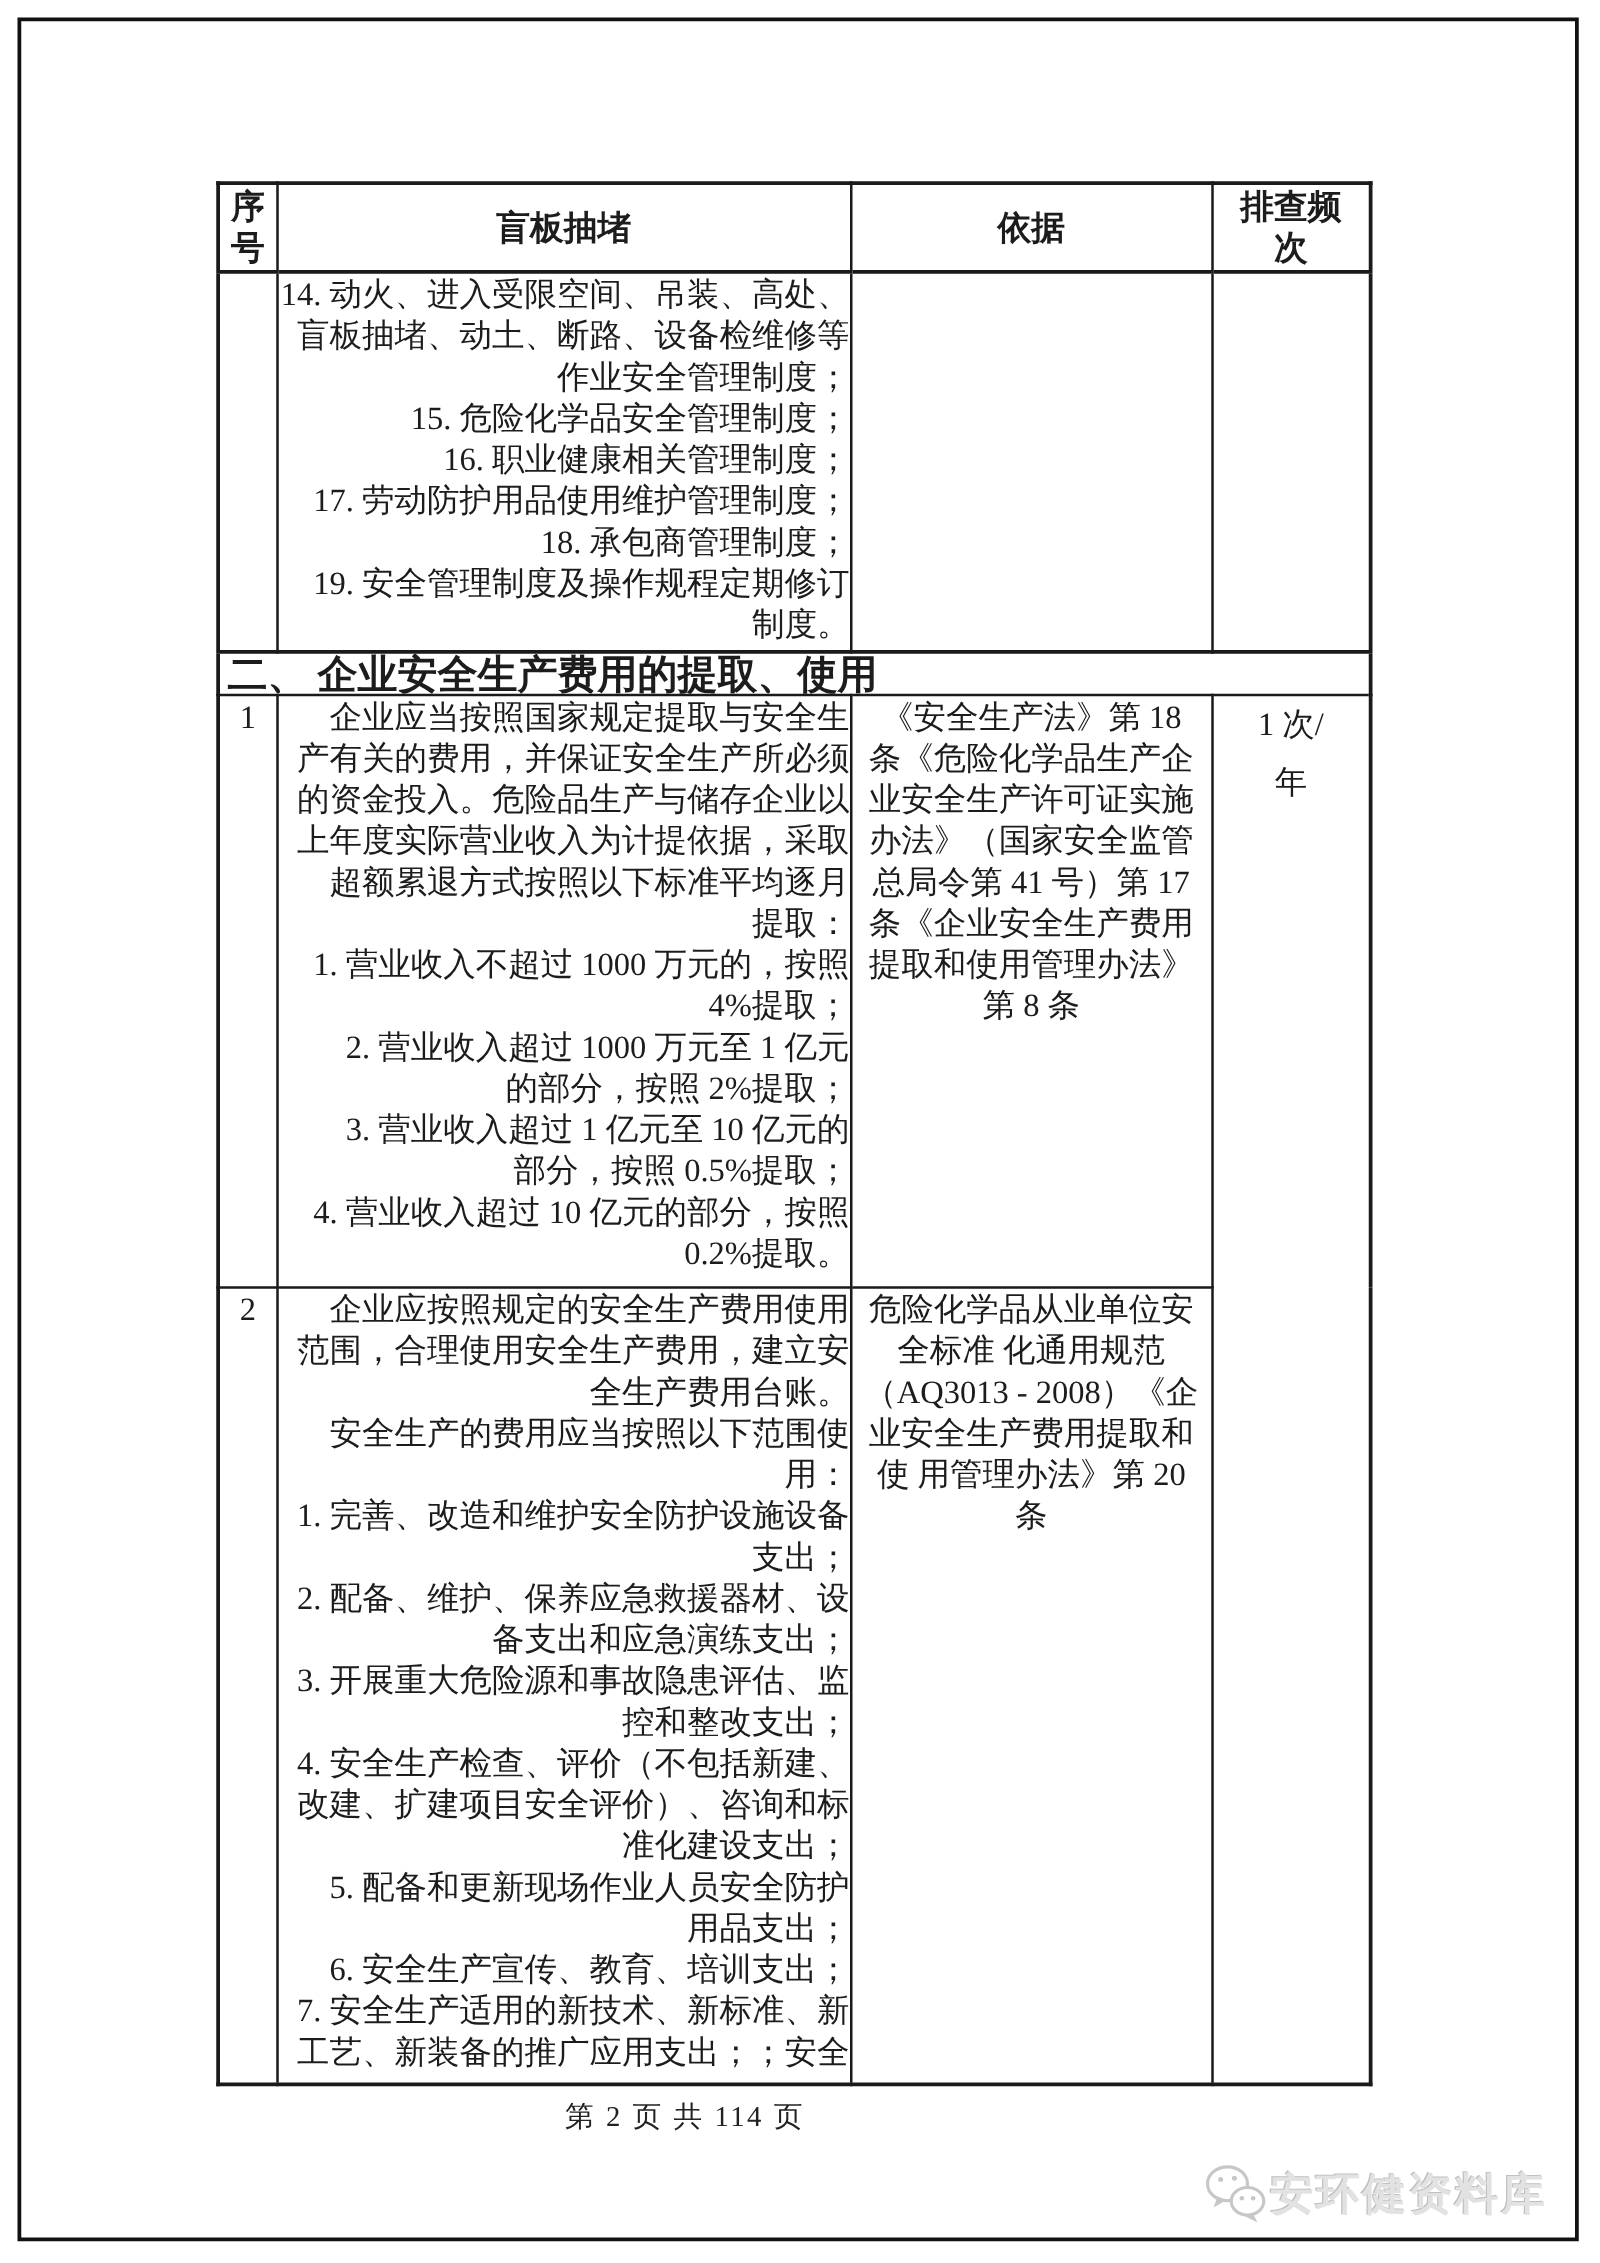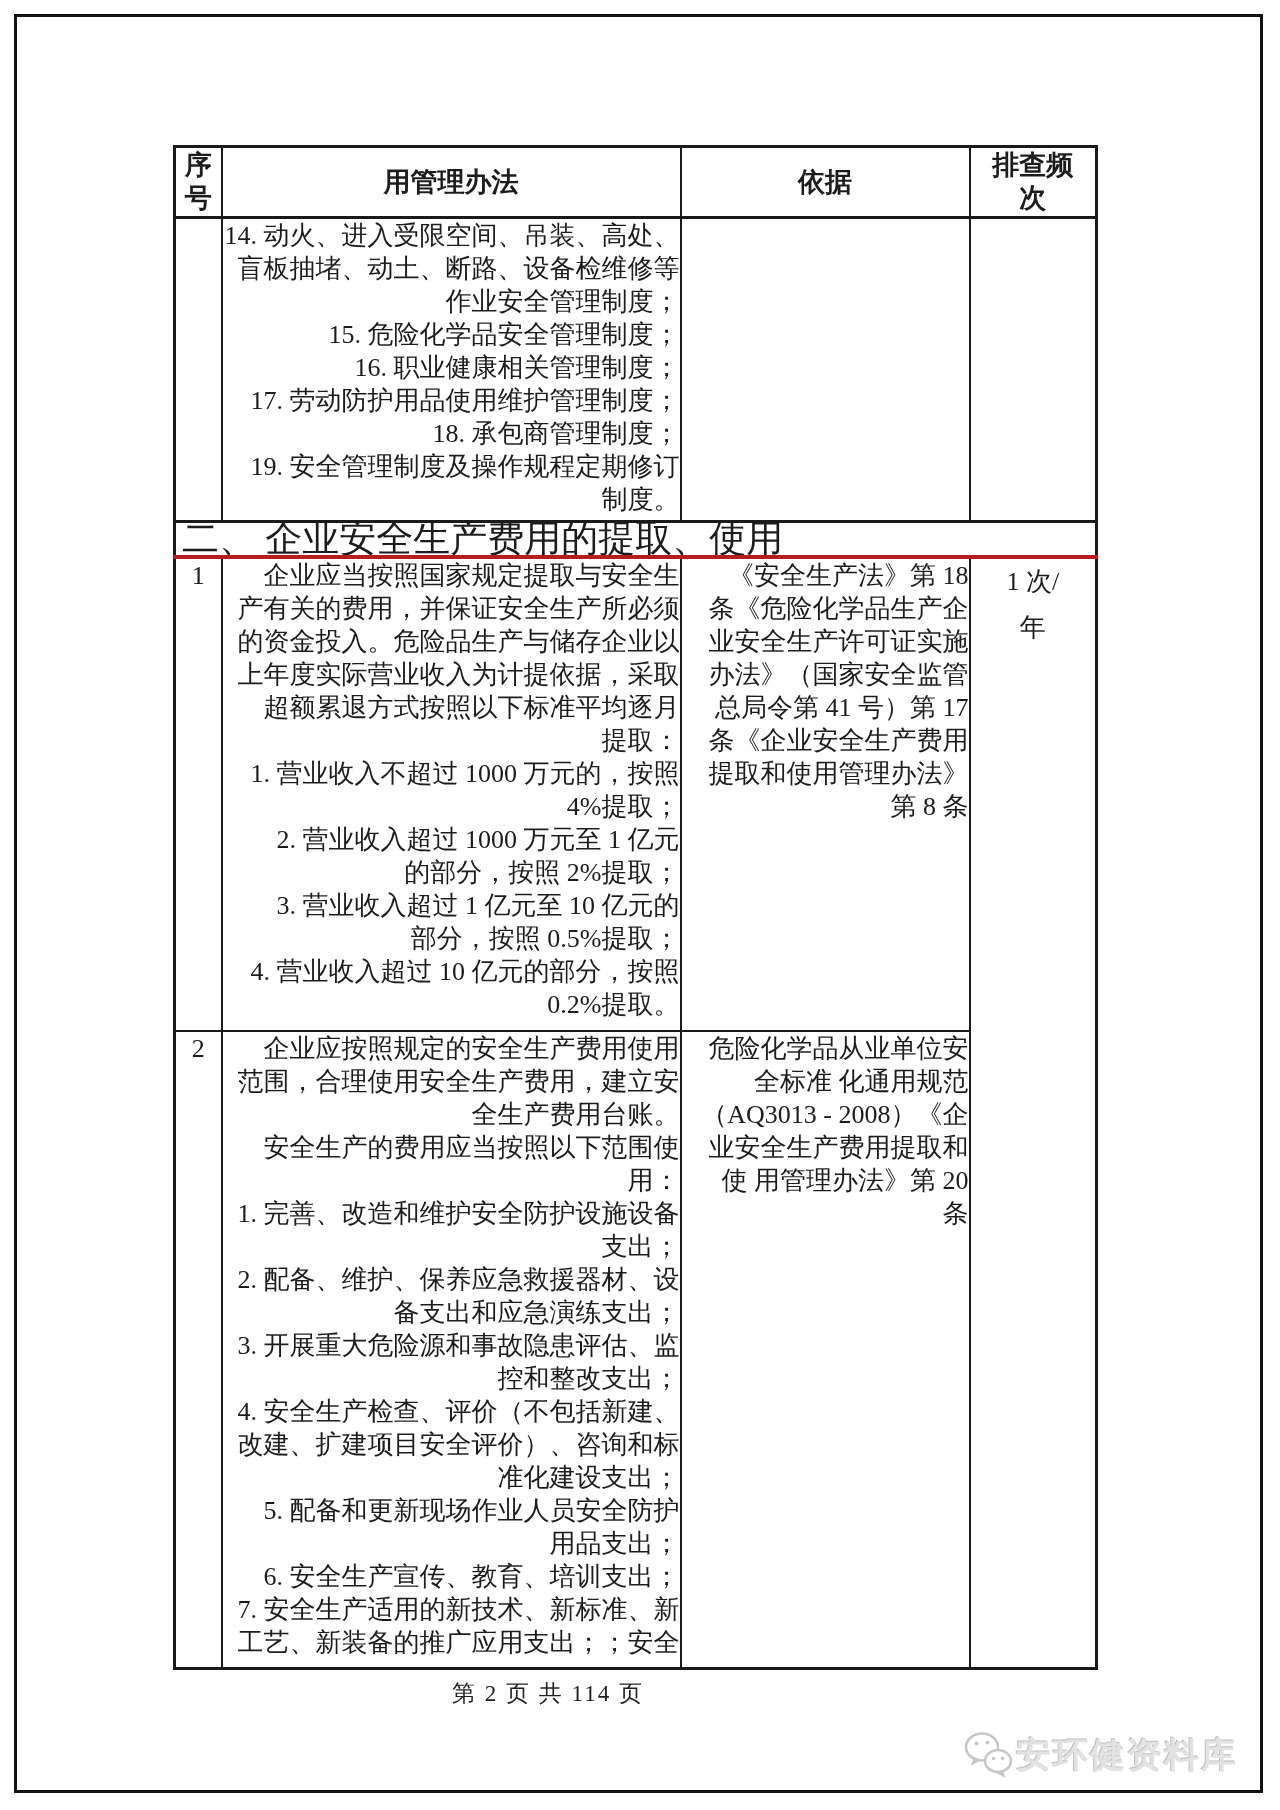--- a/index.html
+++ b/index.html
@@ -53,40 +53,40 @@
     font-size: 27px;
     line-height: 33px;
     height: 68px;
     border-bottom: 3px solid #1a1a1a;
     padding: 1px 2px;
   }
   tr.cont-row { height: 304px; }
   tr.section-row td {
     height: 34px;
     border-top: 3px solid #1a1a1a;
-    border-bottom: 4px solid #b91c1c;
-    font-weight: normal;
-    font-size: 37px;
+    border-bottom: 1px solid #b91c1c;
+    font-weight: bold;
+    font-size: 32px;
     line-height: 30px;
     padding: 1px 4px 1px 6px;
     white-space: nowrap;
   }
   tr.data-row-1 { height: 474px; }
   tr.data-row-2 { height: 637px; }
   td.no-cell {
     text-align: center;
     padding-top: 4px;
   }
   td.content-cell {
     padding: 4px 6px 2px 10px;
     text-align: right;
   }
   td.basis-cell {
     padding: 4px 4px 2px 13px;
-    text-align: right;
+    text-align: center;
   }
   td.freq-cell {
     text-align: center;
     padding-top: 8px;
     line-height: 46px;
   }
   .footer {
     position: absolute;
     top: 1678px;
     left: 0;
@@ -125,21 +125,21 @@
     <colgroup>
       <col style="width:47px">
       <col style="width:459px">
       <col style="width:289px">
       <col style="width:127px">
     </colgroup>
     <tbody>
       <tr class="header-row">
         <th>序
 号</th>
-        <th>用管理办法</th>
+        <th>盲板抽堵</th>
         <th>依据</th>
         <th>排查频
 次</th>
       </tr>
       <tr class="cont-row">
         <td class="no-cell"></td>
         <td class="content-cell">14. 动火、进入受限空间、吊装、高处、
 盲板抽堵、动土、断路、设备检维修等
 作业安全管理制度；
 15. 危险化学品安全管理制度；

